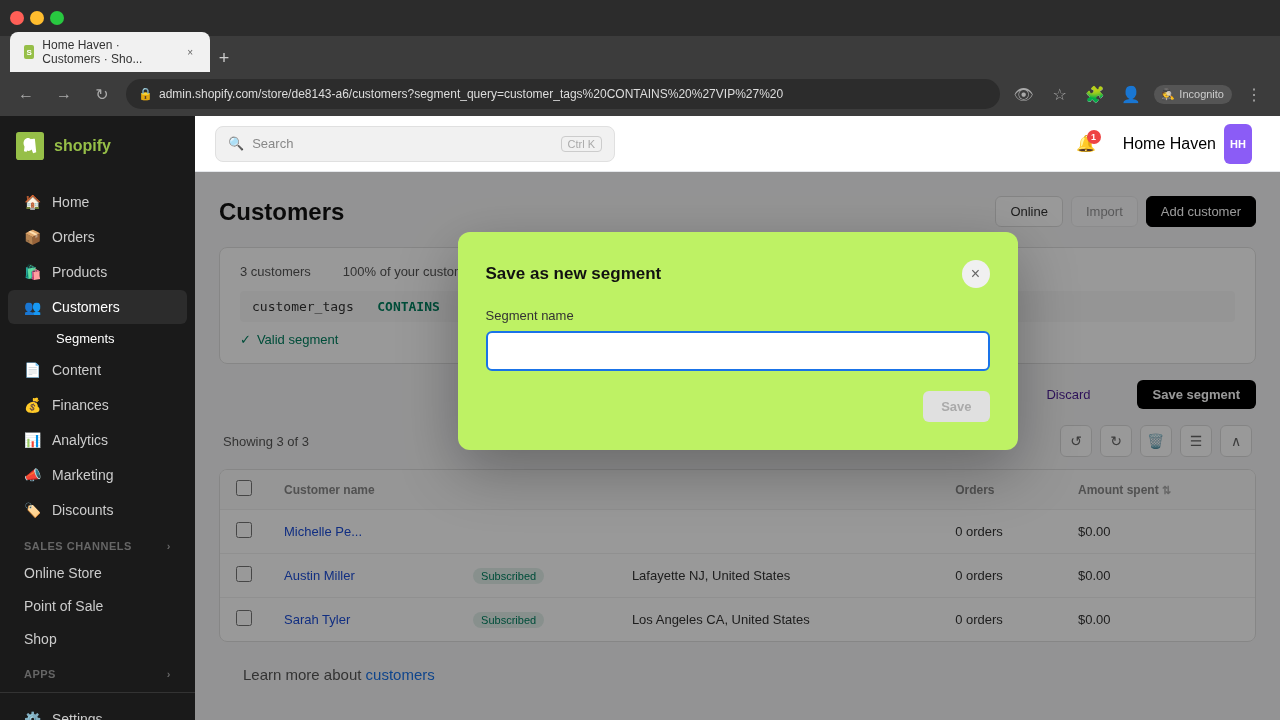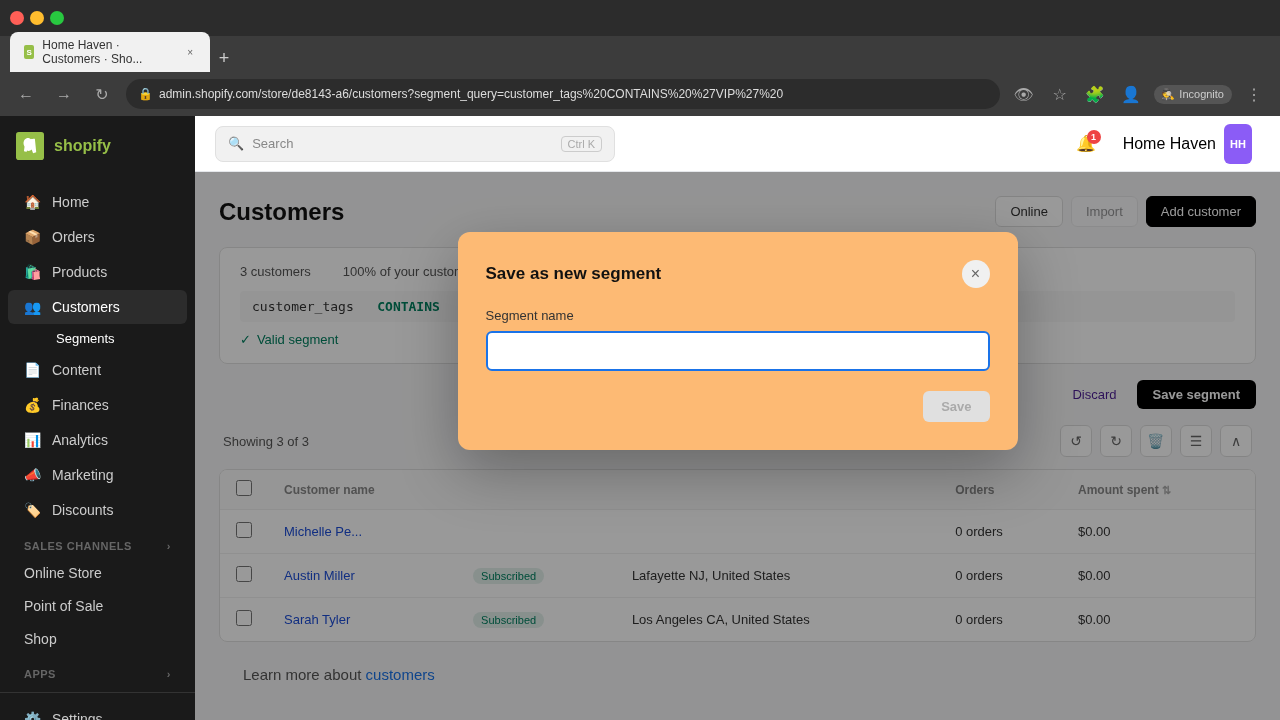--- a/index.html
+++ b/index.html
@@ -226,21 +226,21 @@
       position: absolute;
       top: 0; left: 0; right: 0; bottom: 0;
       background: rgba(0,0,0,0.4);
       display: flex;
       align-items: flex-start;
       justify-content: center;
       padding-top: 60px;
       z-index: 100;
     }
     .modal {
-      background: #fdba74;
+      background: #bef264;
       border-radius: 12px;
       width: 560px;
       padding: 28px;
       box-shadow: 0 20px 60px rgba(0,0,0,0.3);
       position: relative;
     }
     .modal-header {
       display: flex;
       align-items: center;
       justify-content: space-between;
@@ -284,21 +284,21 @@
 
     
     .segment-actions-row {
       display: flex;
       align-items: center;
       justify-content: flex-end;
       gap: 8px;
       margin-bottom: 16px;
     }
     .discard-btn { background: none; border: none; font-size: 13px; color: #4c1d95; cursor: pointer; padding: 7px 12px; }
-    .save-segment-btn { background: #000; color: #fff; border: none; padding: 7px 16px; border-radius: 6px; font-size: 13px; font-weight: 600; cursor: pointer; }
+    .save-segment-btn { background: #000; color: #fff; border: none; padding: 7px 16px; border-radius: 6px; font-size: 13px; font-weight: 600; cursor: pointer; margin-left: 26px; }
   </style>
 </head>
 <body>
 
 <div class="browser-bar">
   <div class="browser-controls">
     <button class="browser-btn close"></button>
     <button class="browser-btn min"></button>
     <button class="browser-btn max"></button>
   </div>

